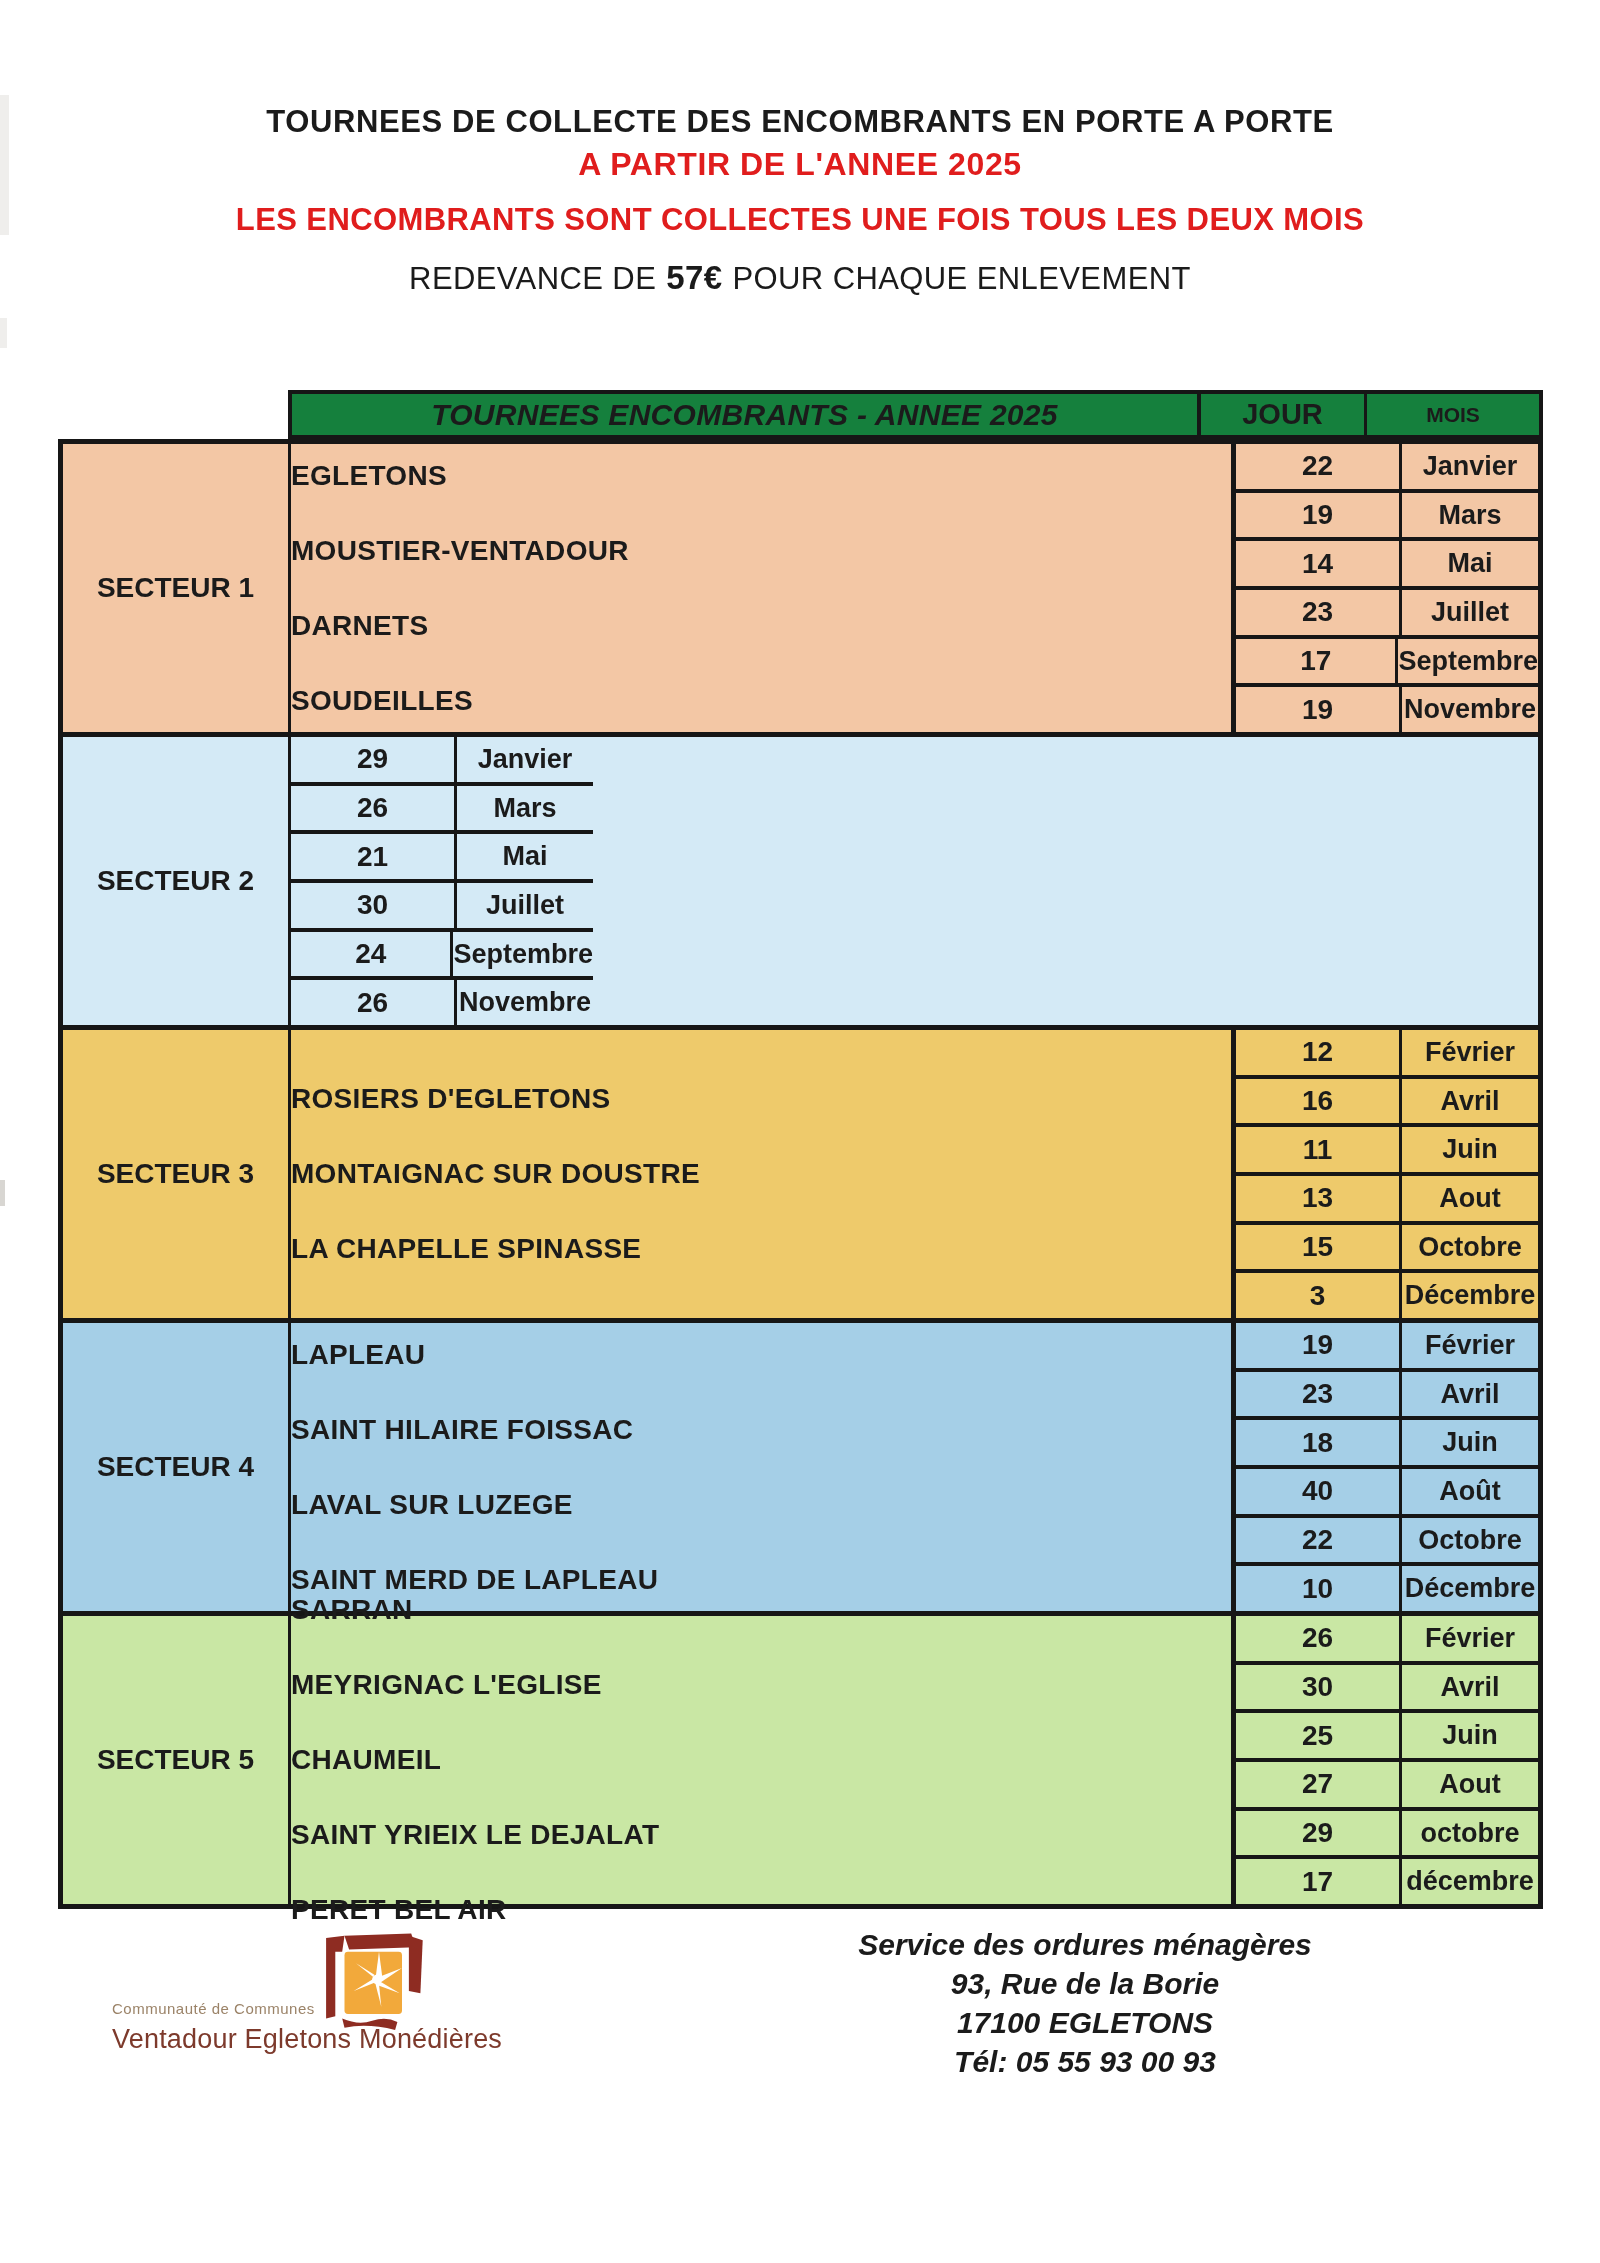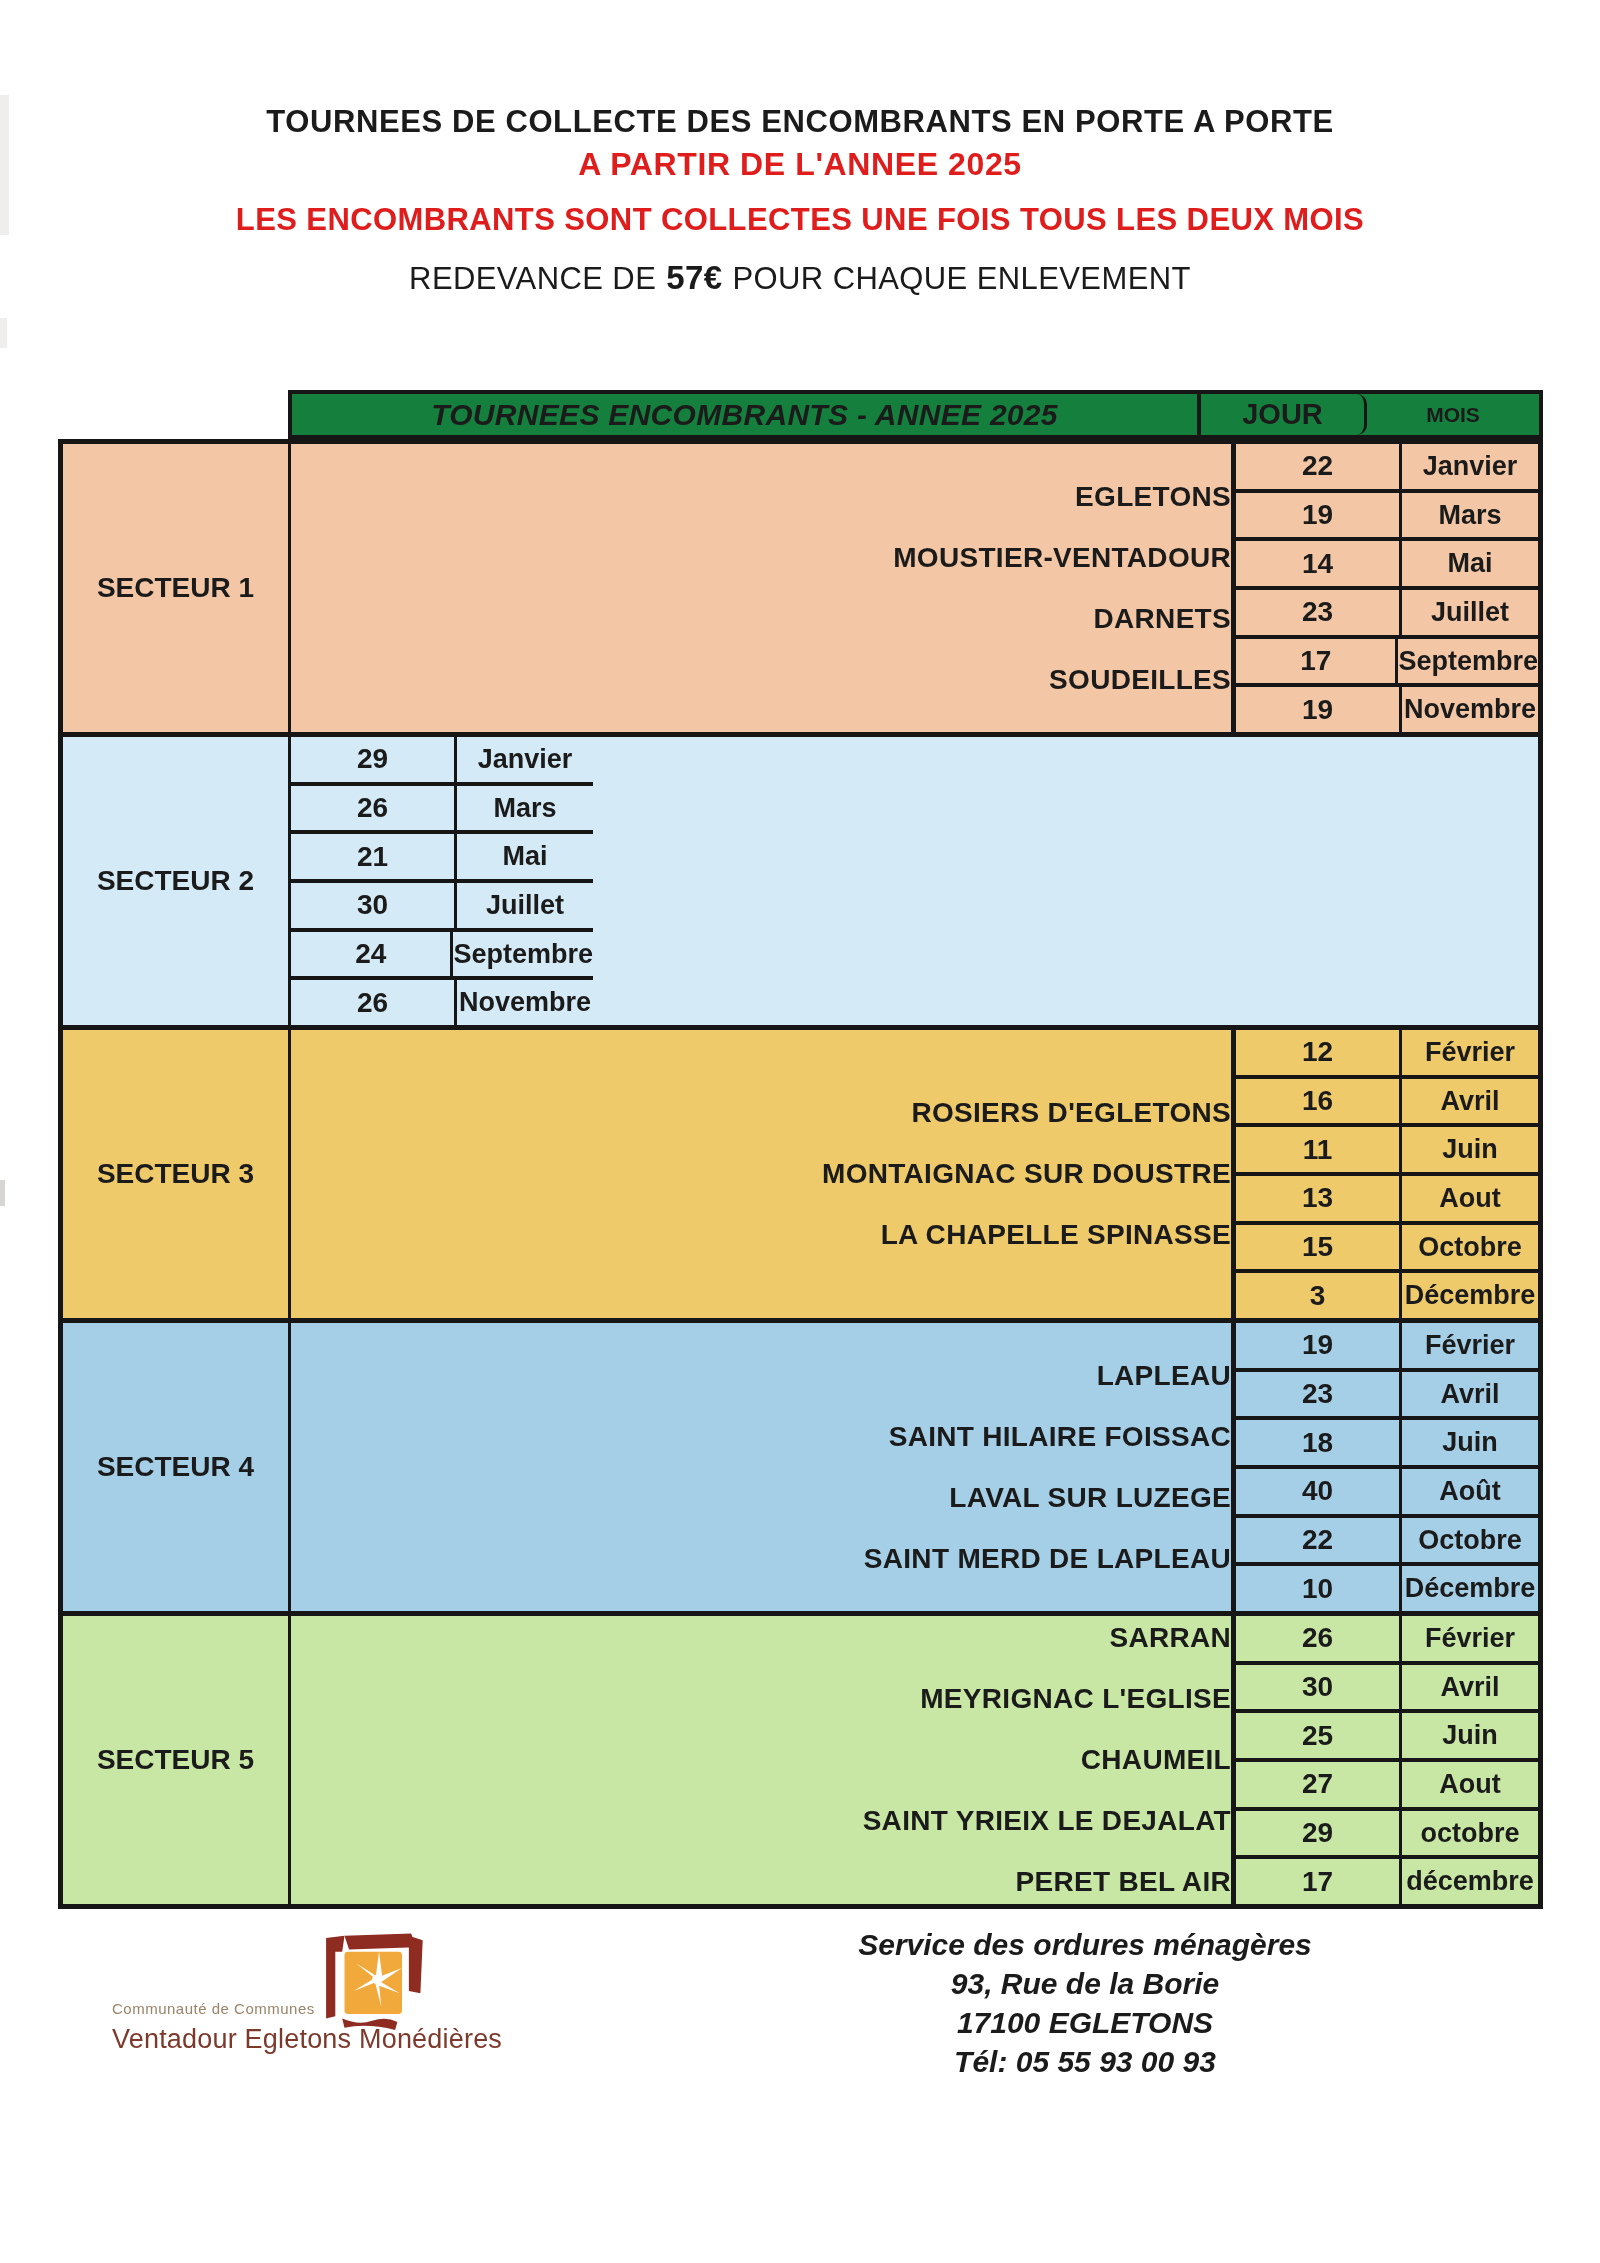--- a/index.html
+++ b/index.html
@@ -23,39 +23,39 @@
   .thead {
     position:absolute; left:288px; top:390px; width:1255px; height:49px;
     border:4px solid #161616; box-sizing:border-box; background:#15803d;
     display:flex; align-items:stretch; font-weight:700;
   }
   .thead .t-title {
     flex:1; border-right:4px solid #161616;
     display:flex; align-items:center; justify-content:center;
     font-style:italic; font-size:30px; letter-spacing:.3px;
   }
-  .thead .t-jour { width:163px; border-right:3px solid #161616; display:flex; align-items:center; justify-content:center; font-size:29px;border-radius:10px; }
+  .thead .t-jour { width:163px; border-right:3px solid #161616; display:flex; align-items:center; justify-content:center; font-size:29px; }
   .thead .t-mois { width:172px; display:flex; align-items:center; justify-content:center; font-size:21px; }
 
   .tbody {
     position:absolute; left:58px; top:439px; width:1485px; height:1470px;
     border:5px solid #161616; box-sizing:border-box;
     display:flex; flex-direction:column;
   }
   .sector { flex:1; display:flex; border-bottom:5px solid #161616; min-height:0; }
   .sector:last-child { border-bottom:none; }
   .sec-name {
     width:225px; border-right:3px solid #161616;
     display:flex; align-items:center; justify-content:center;
     font-weight:700; font-size:28px;
   }
   .communes {
     flex:1; border-right:5px solid #161616;
-    display:flex; flex-direction:column; align-items:flex-end; justify-content:center;
-    gap:29px; font-weight:700; font-size:28px; letter-spacing:.3px;
+    display:flex; flex-direction:column; align-items:flex-start; justify-content:center;
+    gap:43px; font-weight:700; font-size:28px; letter-spacing:.3px;
   }
   .dates { width:302px; display:flex; flex-direction:column; }
   .drow { flex:1; display:flex; border-bottom:4px solid #161616; min-height:0; }
   .drow:last-child { border-bottom:none; }
   .day {
     width:163px; border-right:3px solid #161616;
     display:flex; align-items:center; justify-content:center;
     font-weight:700; font-size:28px;
   }
   .month {

